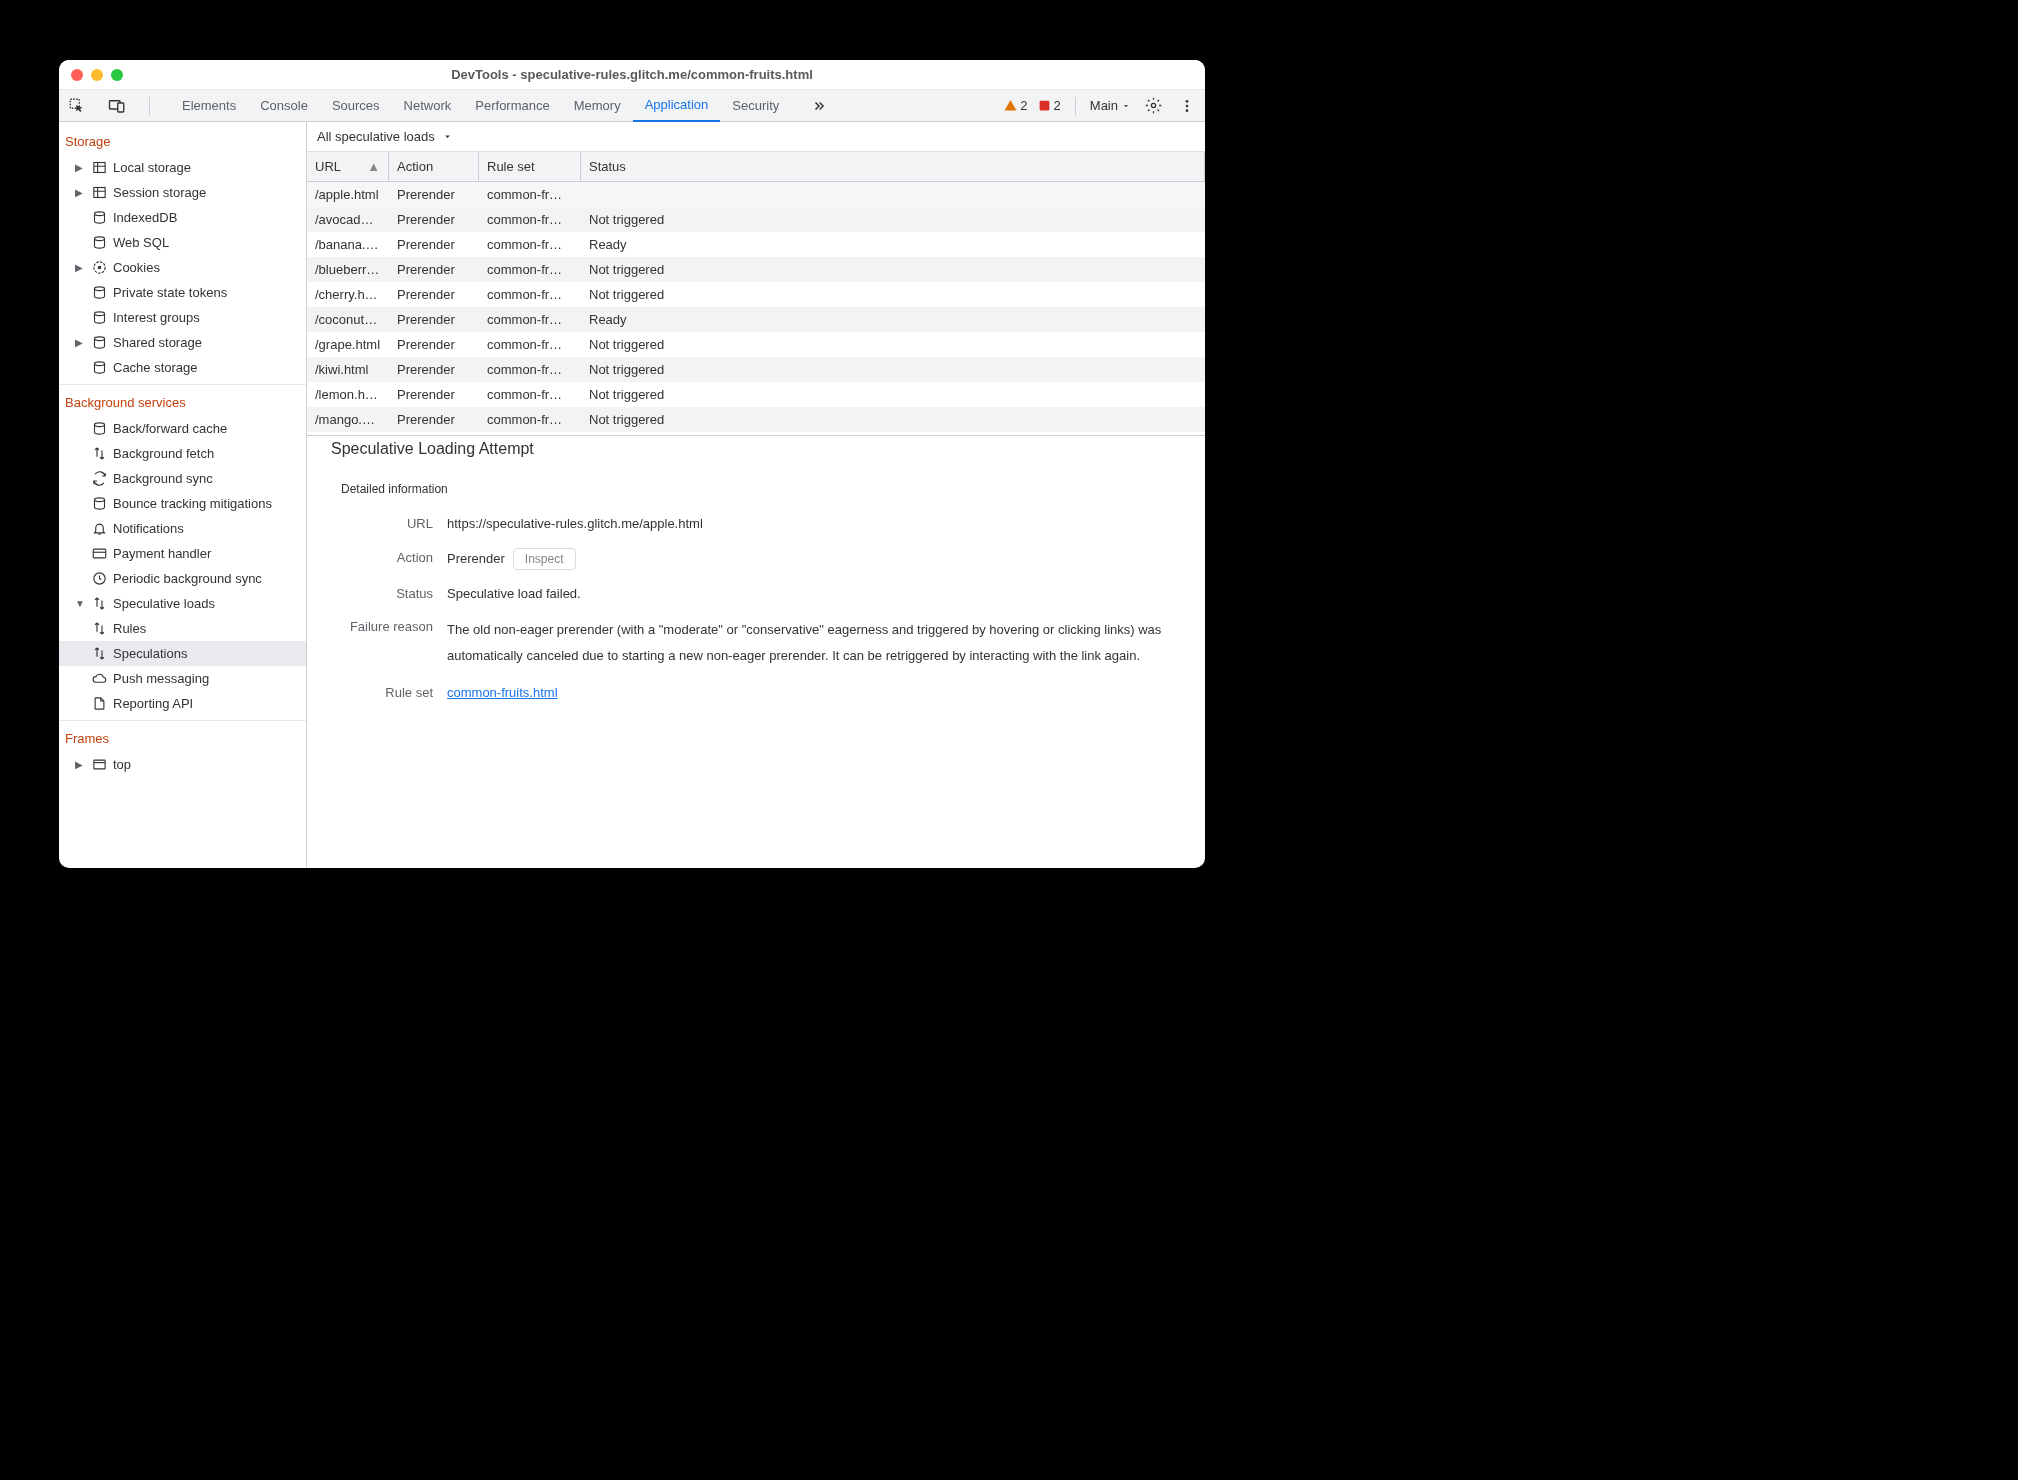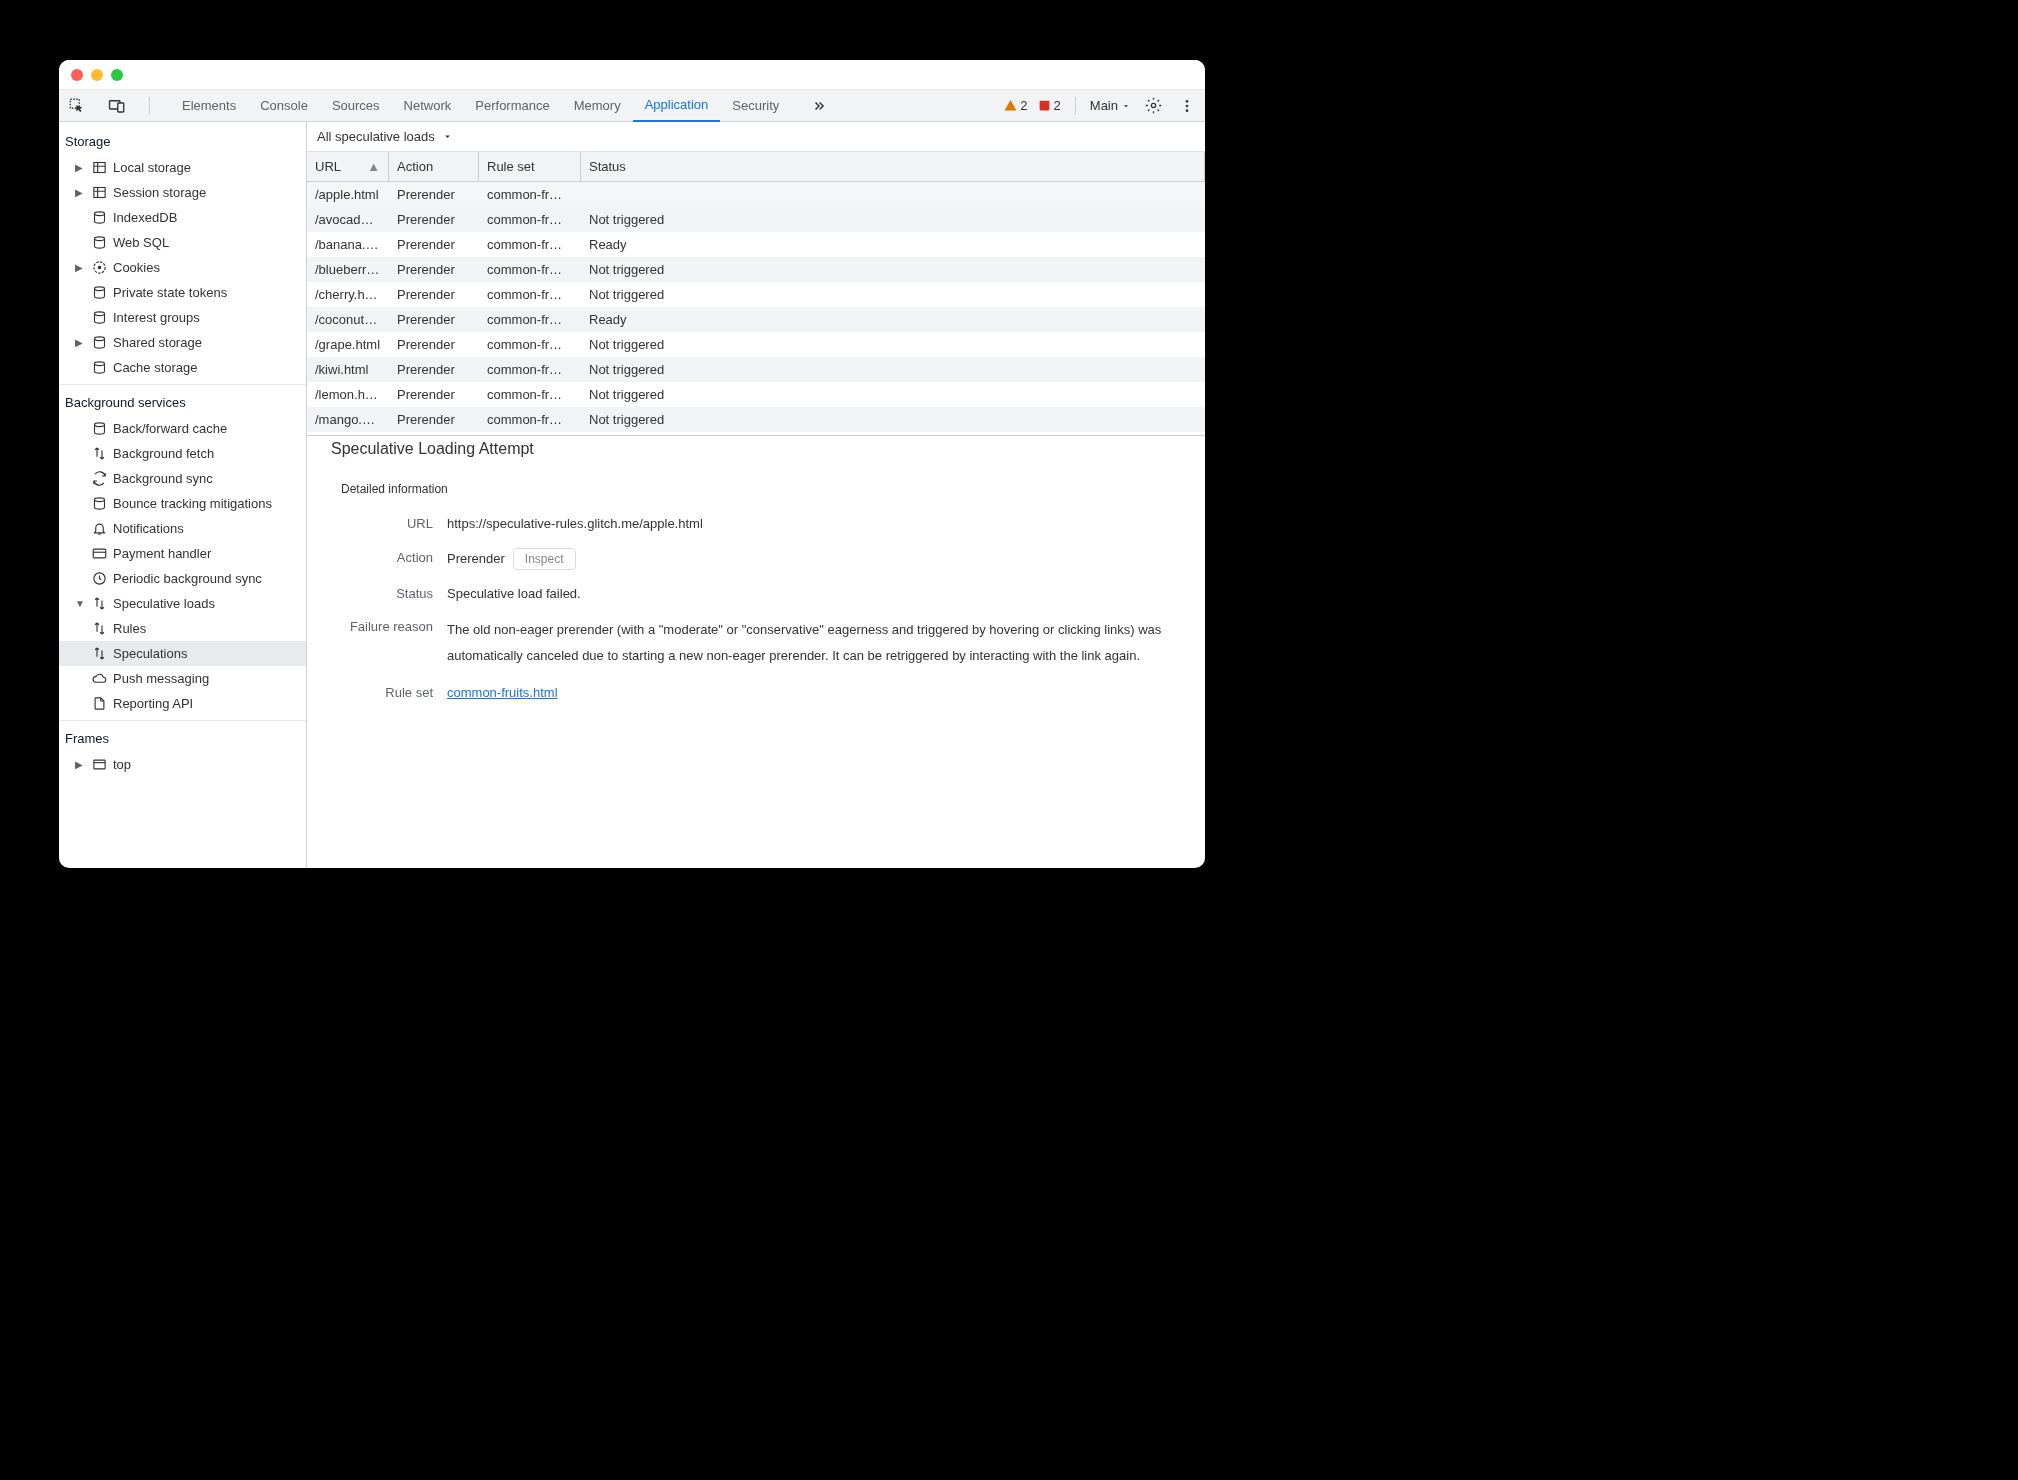--- a/index.html
+++ b/index.html
@@ -15,21 +15,21 @@
 .tb-sep{width:1px;height:18px;background:#cacdd1;margin:0 4px}
 .tab{padding:0 12px;height:32px;display:flex;align-items:center;color:#5f6368;cursor:pointer}
 .tab.active{color:#1a73e8;border-bottom:2px solid #1a73e8}
 .tb-right{margin-left:auto;display:flex;align-items:center;gap:10px}
 .warn{color:#e37400;font-weight:500;display:flex;align-items:center;gap:3px}
 .err{color:#d93025;font-weight:500;display:flex;align-items:center;gap:3px}
 .badge{width:13px;height:13px}
 .main-dd{color:#5f6368;display:flex;align-items:center;gap:3px}
 .body{flex:1;display:flex;overflow:hidden}
 .sidebar{width:248px;border-right:1px solid #d0d0d0;overflow-y:auto;padding-top:6px}
-.sec-title{padding:6px 6px 6px 6px;color:#0f172a;font-size:13px}
+.sec-title{padding:6px 6px 6px 6px;color:#c2410c;font-size:13px}
 .item{display:flex;align-items:center;height:25px;padding-left:16px;gap:6px;cursor:pointer;color:#333}
 .item.l1{padding-left:16px}
 .item.sel{background:#e8eaed}
 .tri{width:10px;color:#5f6368;font-size:10px}
 .ic{width:16px;height:16px;display:flex;align-items:center;justify-content:center;color:#5f6368;flex-shrink:0}
 .sec-div{height:1px;background:#e8e8e8;margin:4px 0}
 .content{flex:1;display:flex;flex-direction:column;overflow:hidden}
 .filter-bar{height:30px;border-bottom:1px solid #e0e0e0;display:flex;align-items:center;padding:0 10px;color:#333}
 .hdr-row{height:30px;background:#f1f3f4;border-bottom:1px solid #cacdd1;display:flex}
 .col{border-right:1px solid #cacdd1;padding:0 8px;display:flex;align-items:center;color:#333}
@@ -57,20 +57,21 @@
 </head>
 <body>
 
 <div class="window">
   <div class="titlebar">
     <div class="traffic">
       <div class="dot red"></div>
       <div class="dot yel"></div>
       <div class="dot grn"></div>
     </div>
+    <div class="title">DevTools - speculative-rules.glitch.me/common-fruits.html</div>
   </div>
 
   <div class="toolbar">
     <div class="tb-icon">
       <svg width="18" height="18" viewBox="0 0 24 24" fill="none" stroke="currentColor" stroke-width="1.8">
           <rect x="3" y="3" width="12" height="12" stroke-dasharray="2 2"></rect>
           <path d="M11 11l8 3-3 2 2 3-2 1-2-3-3 2z" fill="currentColor" stroke="none"></path>
         </svg>
     </div>
     <div class="tb-icon">

